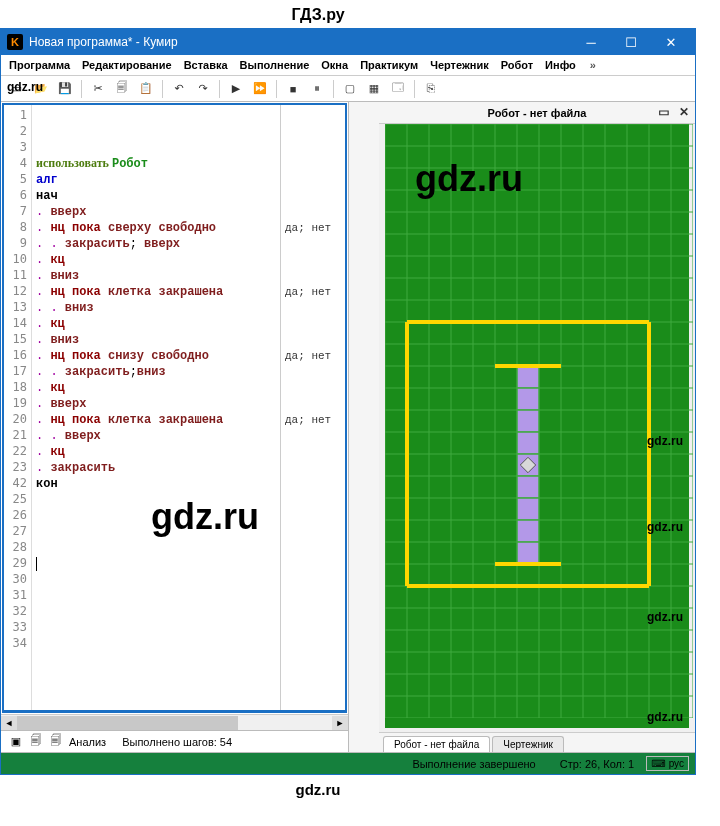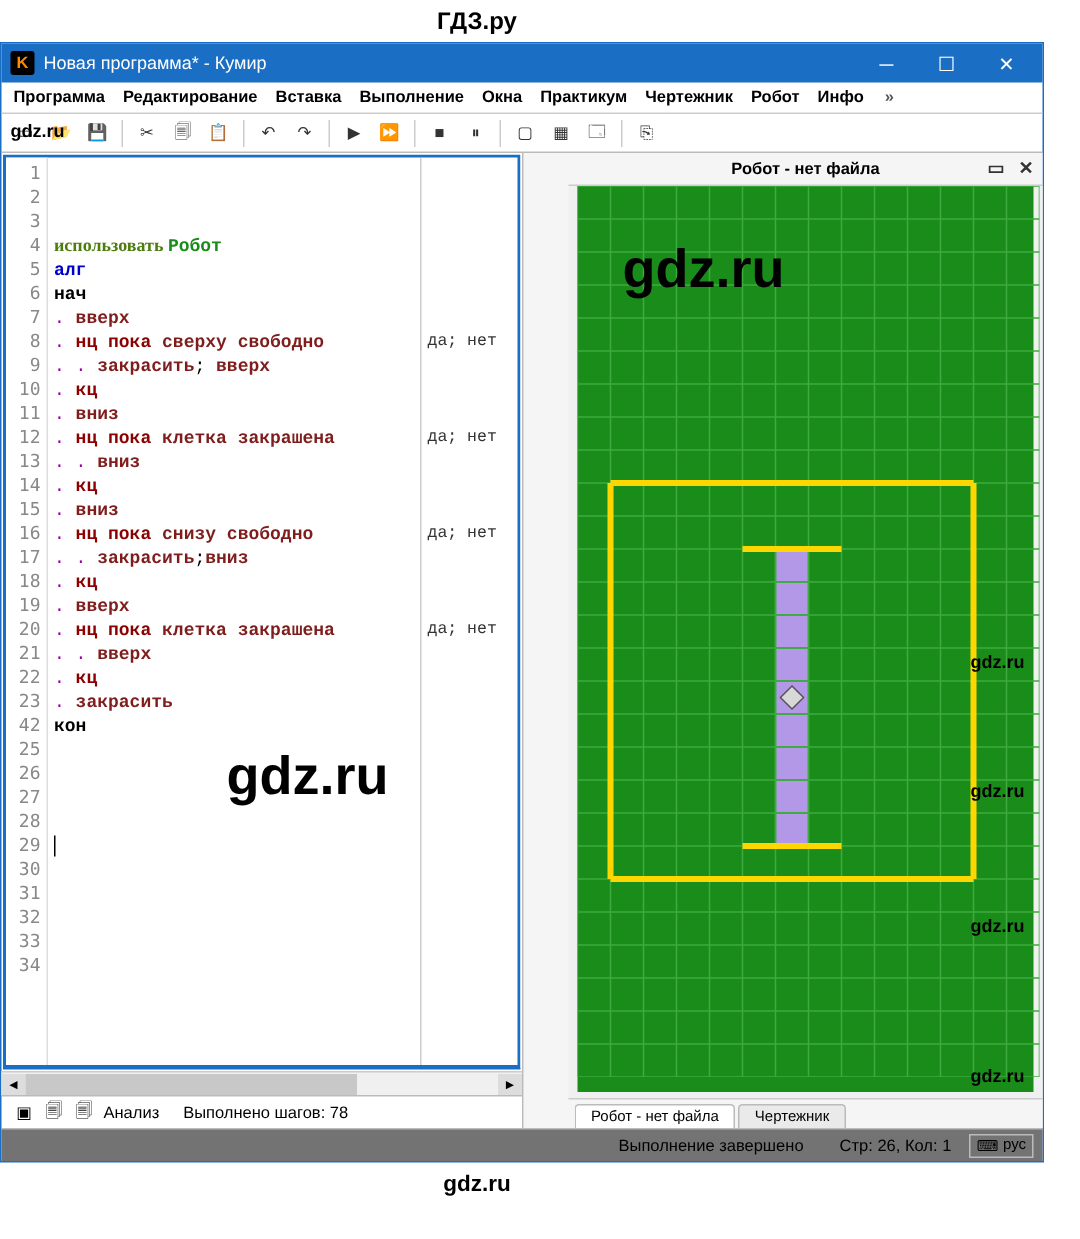--- a/index.html
+++ b/index.html
@@ -114,21 +114,21 @@
     height: 20px; display: flex; align-items: flex-end; border-top: 1px solid #ccc;
     background: #f5f5f5; padding-left: 4px; gap: 0; font-size: 10px;
   }
   .rtab {
     padding: 2px 10px; border: 1px solid #bbb; border-bottom: none;
     background: #eaeaea; border-radius: 3px 3px 0 0; margin-right: 2px;
   }
   .rtab.active { background: #fff; }
   .app-status {
     height: 22px; border-top: 1px solid #bbb; display: flex; align-items: center;
-    font-size: 11px; background: #737373; justify-content: center;
+    font-size: 11px; background: #15803d; justify-content: center;
   }
   .app-status .seg { padding: 0 12px; }
   .app-status .spacer { flex: 1; }
   .app-status .lang-box { border: 1px solid #bbb; padding: 1px 4px; font-size: 10px; margin-right: 6px; display: flex; align-items: center; gap: 3px; }
   .watermark {
     position: absolute; font-weight: bold; color: #000;
     pointer-events: none; z-index: 50;
   }
   svg.grid line { stroke: #3faa3f; stroke-width: 1; }
   svg.grid line.wall { stroke: #ffd700; stroke-width: 4; }
@@ -245,21 +245,21 @@
             </div>
         <div class="scroll-btn">►</div>
       </div>
       <div class="statusbar-left">
         <div class="sb-seg sb-analysis">
           <span class="sb-icon">▣</span>
           <span class="sb-icon">🗐</span>
           <span class="sb-icon">🗐</span>
           <span>Анализ</span>
         </div>
-        <div class="sb-seg sb-steps">Выполнено шагов: 78</div>
+        <div class="sb-seg sb-steps">Выполнено шагов: 54</div>
       </div>
 
       <div class="watermark" style="left:6px; top:-22px; font-size:12px;">gdz.ru</div>
       <div class="watermark" style="left:150px; top:394px; font-size:36px;">gdz.ru</div>
     </div>
 
     <div class="right-pane">
       <div class="robot-hdr">
         <span>Робот - нет файла</span>
         <div class="rh-btns">

